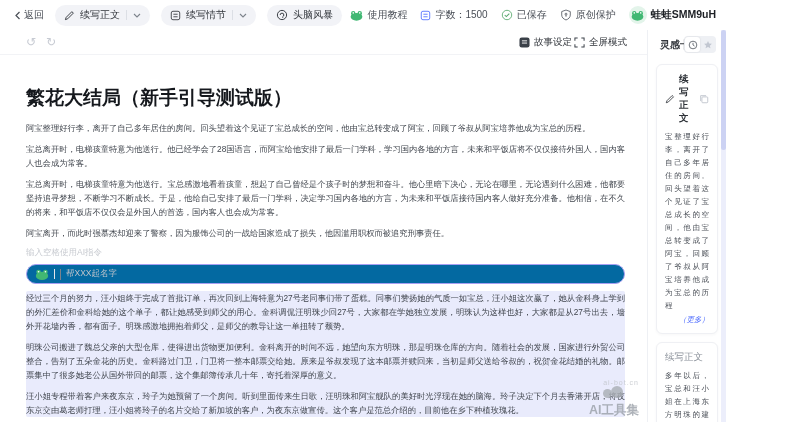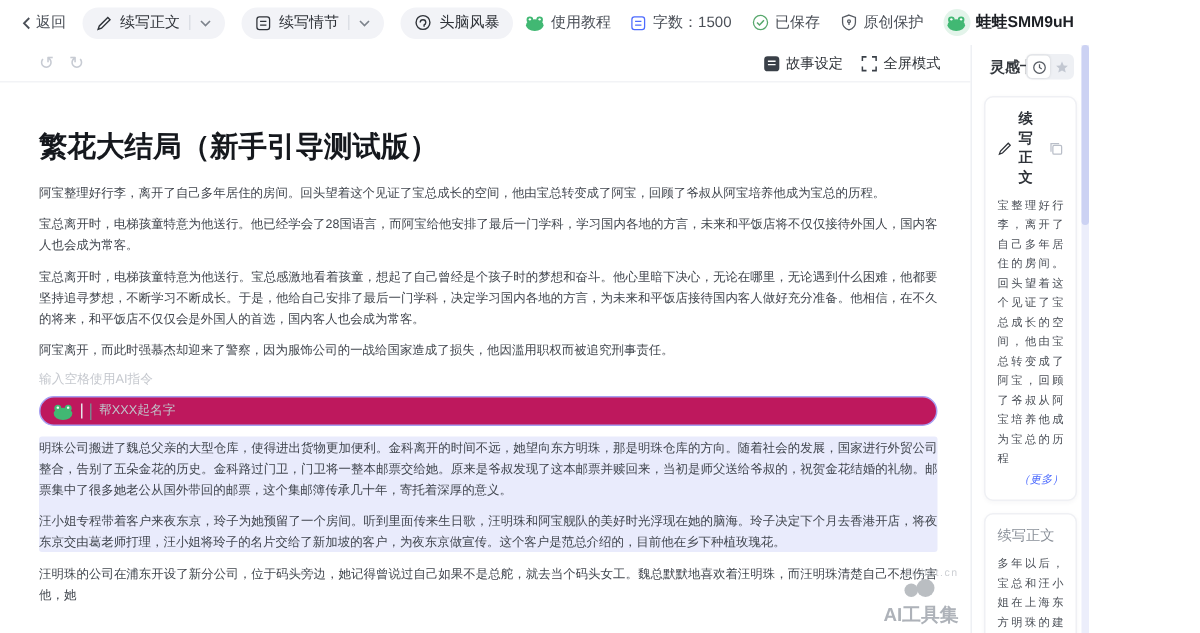--- a/index.html
+++ b/index.html
@@ -22,29 +22,29 @@
   .uname { font-size:10.5px; font-weight:bold; color:#1c1f24; }
 
   
   .main { flex:1; display:flex; min-height:0; }
   .editor { width:648px; flex:0 0 648px; border-right:1px solid #eef0f4;
     display:flex; flex-direction:column; position:relative; min-height:0; }
   .ed-toolbar { height:25px; flex:0 0 25px; display:flex; align-items:center;
     justify-content:space-between; padding:0 20px 0 26px; border-bottom:1px solid #f2f3f6; }
   .undo-redo { display:flex; gap:10px; color:#c7cbd3; font-size:12px; }
   .undo-redo span { cursor:pointer; }
-  .ed-tools { display:flex; gap:12px; font-size:9.5px; color:#2f3339; }
+  .ed-tools { display:flex; gap:2px; font-size:9.5px; color:#2f3339; }
   .ed-tool { display:flex; align-items:center; gap:4px; cursor:pointer; }
 
   .ed-body { padding:10px 22px 0 26px; overflow:hidden; flex:1; }
   .title { font-size:19px; font-weight:bold; color:#15181d; margin:20px 0 10px; }
   .para { font-size:8.3px; color:#41464e; line-height:14px; margin-bottom:7px; text-align:justify; }
   .hint { font-size:8.5px; color:#c6c9cf; margin:2px 0 5px; }
   .ai-input { height:20px; border:1px solid #a79ff2; border-radius:11px; display:flex;
-    align-items:center; gap:5px; padding:0 8px; margin-bottom:7px; background:#be185d; }
+    align-items:center; gap:5px; padding:0 8px; margin-bottom:7px; background:#0369a1; }
   .ai-input .vdiv { width:1px; height:10px; background:#e3e5ea; }
   .caret { width:1px; height:11px; background:#7c828c; }
   .ph { font-size:8.5px; color:#c0c4cb; }
   .hl-block { background:#e9ebfc; border-radius:2px; }
   .hl-block .para { margin-bottom:7px; }
   .trail { margin-top:7px; }
 
   .watermark { position:absolute; right:8px; bottom:3px; display:flex; flex-direction:column;
     align-items:flex-end; opacity:.8; pointer-events:none; }
   .wm1 { font-size:7px; letter-spacing:1px; color:#c0c4c9; }
@@ -213,20 +213,21 @@
               <circle cx="15" cy="4.5" r="3.4" fill="#41b873"></circle>
               <circle cx="5" cy="4" r="1.2" fill="#fff"></circle>
               <circle cx="15" cy="4" r="1.2" fill="#fff"></circle>
             </svg>
           <span class="vdiv"></span>
           <span class="caret"></span>
           <span class="ph">帮XXX起名字</span>
         </div>
 
         <div class="hl-block">
+          <p class="para">经过三个月的努力，汪小姐终于完成了首批订单，再次回到上海特意为27号老同事们带了蛋糕。同事们赞扬她的气质一如宝总，汪小姐这次赢了，她从金科身上学到的外汇差价和金科给她的这个单子，都让她感受到师父的用心。金科调侃汪明珠少回27号，大家都在学她独立发展，明珠认为这样也好，大家都是从27号出去，墙外开花墙内香，都有面子。明珠感激地拥抱着师父，是师父的教导让这一单扭转了颓势。</p>
           <p class="para">明珠公司搬进了魏总父亲的大型仓库，使得进出货物更加便利。金科离开的时间不远，她望向东方明珠，那是明珠仓库的方向。随着社会的发展，国家进行外贸公司整合，告别了五朵金花的历史。金科路过门卫，门卫将一整本邮票交给她。原来是爷叔发现了这本邮票并赎回来，当初是师父送给爷叔的，祝贺金花结婚的礼物。邮票集中了很多她老公从国外带回的邮票，这个集邮簿传承几十年，寄托着深厚的意义。</p>
           <p class="para">汪小姐专程带着客户来夜东京，玲子为她预留了一个房间。听到里面传来生日歌，汪明珠和阿宝舰队的美好时光浮现在她的脑海。玲子决定下个月去香港开店，将夜东京交由葛老师打理，汪小姐将玲子的名片交给了新加坡的客户，为夜东京做宣传。这个客户是范总介绍的，目前他在乡下种植玫瑰花。</p>
         </div>
 
         <p class="para trail">汪明珠的公司在浦东开设了新分公司，位于码头旁边，她记得曾说过自己如果不是总舵，就去当个码头女工。魏总默默地喜欢着汪明珠，而汪明珠清楚自己不想伤害他，她</p>
       </div>
 
       <div class="watermark">
         <span class="wm1">ai-bot.cn</span>
         <div class="wm-row">

